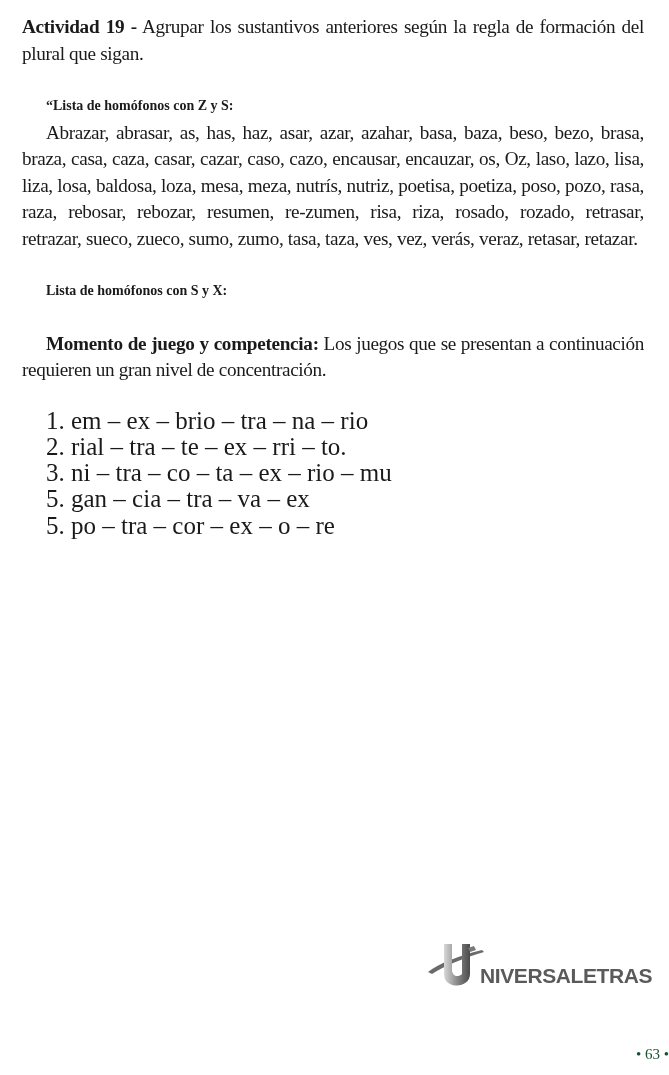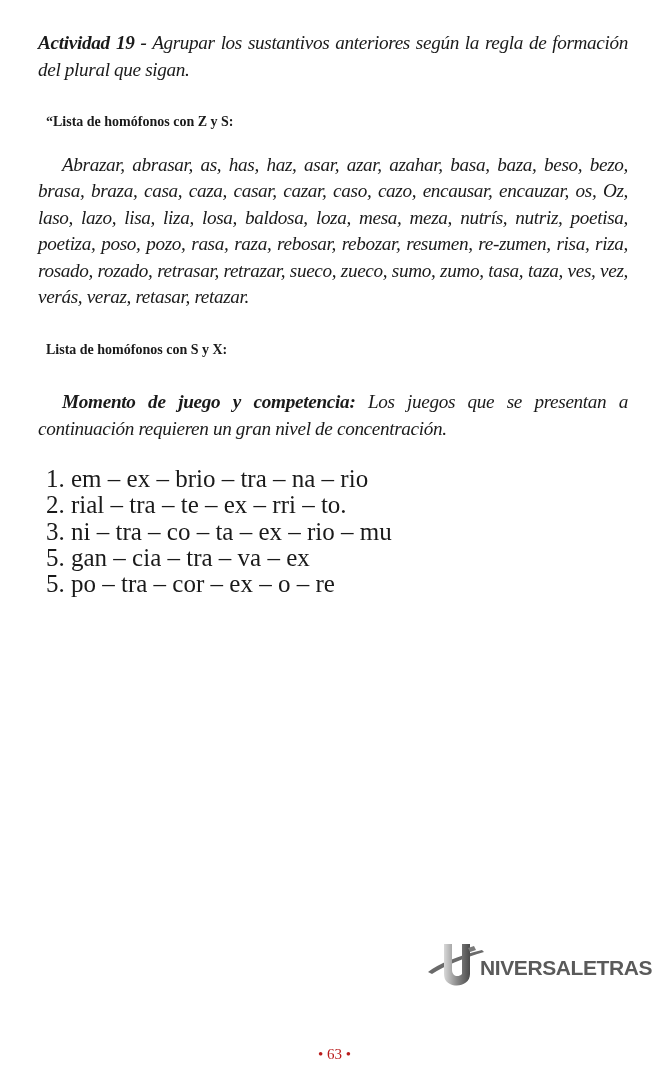--- a/index.html
+++ b/index.html
@@ -2,40 +2,40 @@
 <html><head>
   <meta charset="utf-8">
   <style>
     html, body { margin: 0; padding: 0; background: #ffffff; }
     body {
       width: 669px; height: 1075px; position: relative; overflow: hidden;
       font-family: "Liberation Serif", "DejaVu Serif", serif;
       color: #1a1a1a;
     }
     .page { position: absolute; left: 22px; top: 14px; width: 622px; }
-    p { margin: 16px; font-size: 19.2px; line-height: 26.5px; text-align: justify; letter-spacing: -0.35px; font-style: italic; }
+    p { margin: 0; font-size: 19.2px; line-height: 26.5px; text-align: justify; letter-spacing: -0.35px; }
     .indent { text-indent: 24px; }
     b { font-weight: bold; letter-spacing: -0.3px; }
     .block { margin-top: 26px; }
     .heading { padding-left: 24px; font-weight: bold; font-size: 14px; line-height: 26.5px; }
     .list { margin-top: 24px; padding-left: 24px; }
     .list-item { font-size: 25px; line-height: 26.3px; }
     .logo {
       position: absolute; left: 424px; top: 938px; width: 220px; height: 50px;
-      display: flex; align-items: center;
+      display: flex; align-items: flex-end;
     }
     .logo svg { flex: none; }
     .logo-text {
       font-family: "Liberation Sans", "DejaVu Sans", sans-serif;
       font-size: 21px; font-weight: bold; color: #5a5a5a; letter-spacing: -0.4px;
       margin-left: -6px; margin-top: 10px;
     }
     .page-number {
-      position: absolute; left: 0; width: 669px; top: 1046px; text-align: center;
-      font-size: 15px; color: #b91c1c;
+      position: absolute; left: 0; width: 669px; top: 1046px; text-align: right;
+      font-size: 15px; color: #14532d;
     }
   </style>
 </head>
 <body>
 
 <div class="page">
   <p>
     <b>Actividad 19 -</b><span> Agrupar los sustantivos anteriores según la regla de formación del plural que sigan.</span>
   </p>
 

